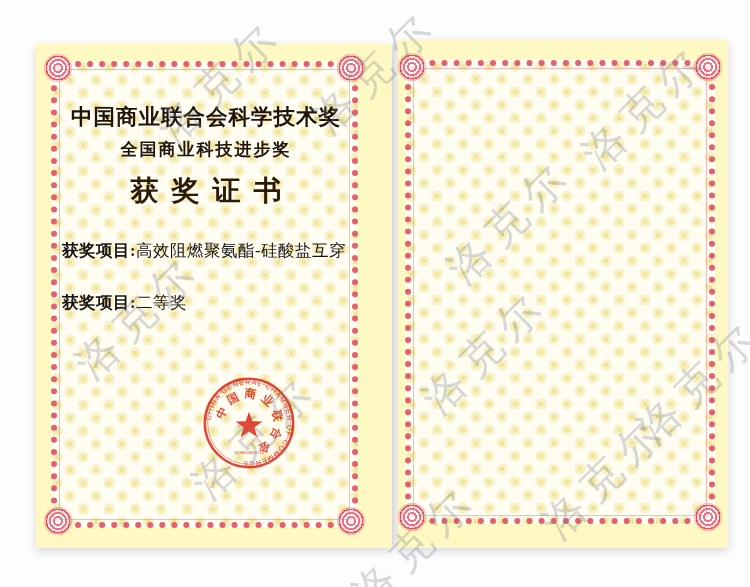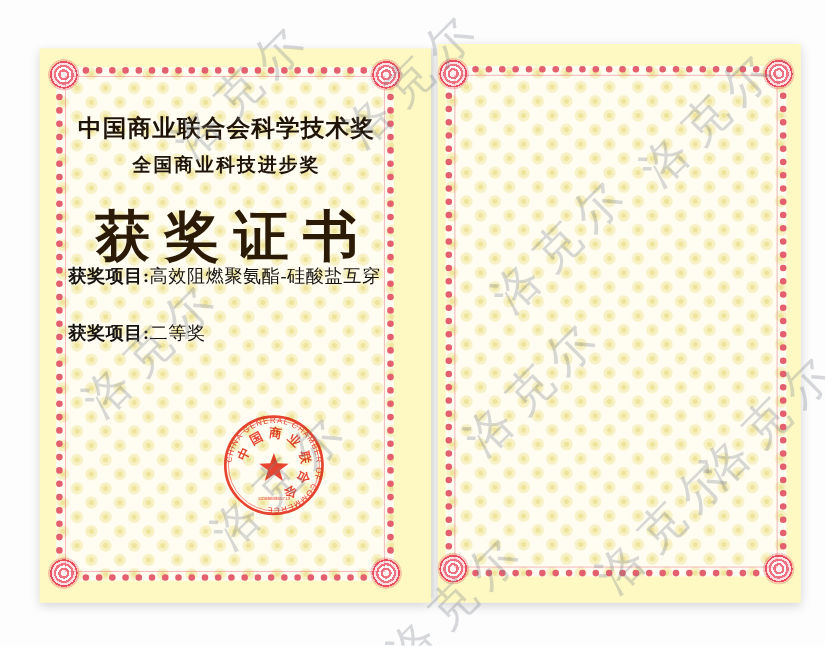--- a/index.html
+++ b/index.html
@@ -23,21 +23,21 @@
   .frame-left{left:15px;top:17px;right:34px;bottom:20px;}
   .frame-right{left:7px;top:20px;right:13px;bottom:24px;}
   .rosette{position:absolute;width:30px;height:30px;border-radius:50%;
     background:radial-gradient(circle,#fff0f1 0 3px,#ee7280 3px 5px,#ffffff 5px 7px,#ee7280 7px 9px,#ffdfe3 9px 11px,#e8505f 11px 12.5px,rgba(232,80,95,.30) 12.5px 14px,transparent 14.5px);}
   .r-tl{left:-14px;top:-14px;} .r-tr{right:-14px;top:-14px;}
   .r-bl{left:-14px;bottom:-14px;} .r-br{right:-14px;bottom:-14px;}
   
   .lp-center{position:absolute;left:0;width:340px;text-align:center;color:#201409;}
   .org-title{top:58px;font-size:21.5px;font-weight:bold;letter-spacing:1px;}
   .award-title{top:94px;font-size:17px;font-weight:bold;letter-spacing:2px;}
-  .cert-title{top:138px;font-size:50px;font-weight:bold;letter-spacing:13px;color:#2a1a06;text-indent:13px;}
+  .cert-title{top:128px;font-size:28px;font-weight:bold;letter-spacing:13px;color:#2a1a06;text-indent:13px;}
   .field{position:absolute;left:26px;font-size:16.5px;color:#171310;white-space:nowrap;}
   .field .lbl{font-weight:bold;letter-spacing:.5px;}
   .field .val{letter-spacing:.5px;}
   .f1{top:196px;} .f1b{top:222px;padding-left:70px;} .f2{top:248px;} .f3{top:286px;}
   .certno{position:absolute;left:26px;top:434px;font-size:14.5px;font-weight:bold;color:#1c1a17;letter-spacing:.5px;}
   .date{position:absolute;left:96px;top:401px;width:240px;text-align:center;
         font-size:15px;font-weight:bold;letter-spacing:2px;color:#24201c;z-index:2;}
   
   .seal{position:absolute;left:166px;top:332px;width:94px;height:94px;z-index:3;
         opacity:.9;mix-blend-mode:multiply;}

